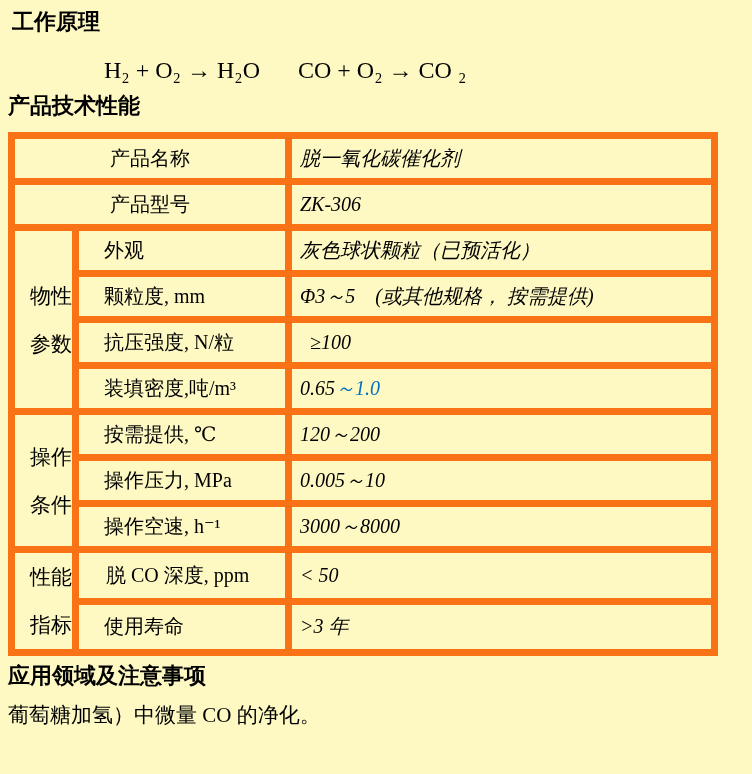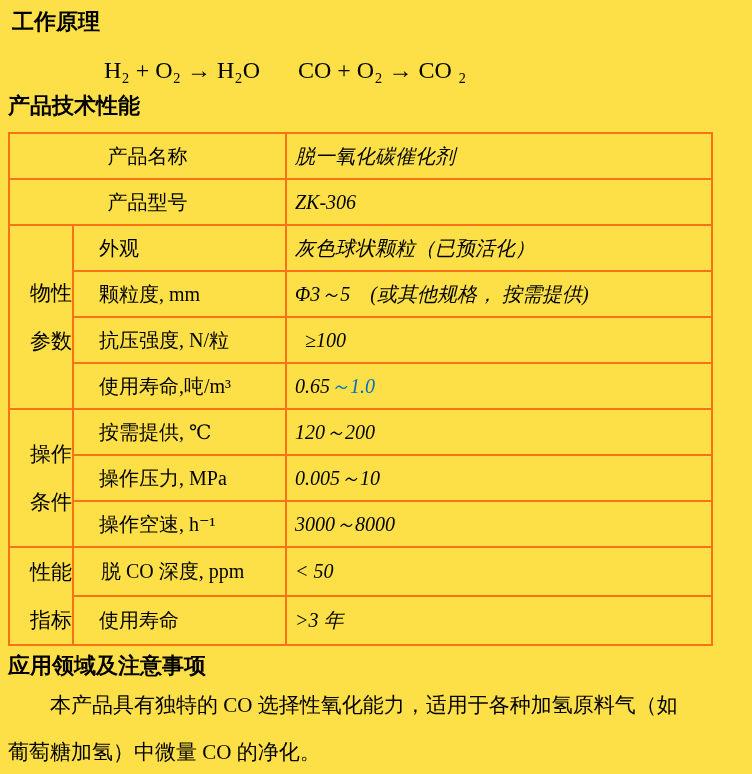--- a/index.html
+++ b/index.html
@@ -1,36 +1,36 @@
 <!DOCTYPE html>
 <html><head>
 <meta charset="utf-8">
 <style>
   * { margin:0; padding:0; box-sizing:border-box; }
   html,body { background:#ffffff; }
   .page {
-    width:752px; height:774px; background:#fde047; overflow:hidden;
+    width:752px; height:774px; background:#fef9c3; overflow:hidden;
     font-family:"Liberation Serif","DejaVu Serif","DejaVu Sans",serif;
     color:#000000; position:relative;
   }
   .heading {
     font-size:22px; font-weight:bold; line-height:28px; padding-left:8px;
   }
   .heading.first { padding-top:8px; padding-left:12px; }
   .equation {
     margin:18px 0 0 104px; font-size:24px; line-height:32px; white-space:nowrap;
   }
   .eq-gap { display:inline-block; width:38px; }
   .heading.specs { margin-top:6px; }
   table.specs {
     border-collapse:collapse; table-layout:fixed;
     width:703px; margin:12px 0 0 8px;
   }
   table.specs td {
-    border:2px solid #f97316; font-size:20px; vertical-align:middle;
+    border:7px solid #f97316; font-size:20px; vertical-align:middle;
     overflow:hidden; white-space:nowrap;
   }
   table.specs tr { height:46px; }
   td.c-group { text-align:right; }
   td.c-group .g-line { line-height:48px; font-size:21px; }
   td.c-label { padding-left:25px; }
   td.c-label.lead { padding-left:27px; }
   td.c-label-merged { text-align:center; }
   td.c-value { padding-left:8px;font-style:italic; }
   td.c-value.lead { padding-left:18px; }
@@ -81,21 +81,21 @@
       </tr>
       <tr>
         <td class="c-label">颗粒度, mm</td>
         <td class="c-value">Φ3～5　(或其他规格， 按需提供)</td>
       </tr>
       <tr>
         <td class="c-label">抗压强度, N/粒</td>
         <td class="c-value lead">≥100</td>
       </tr>
       <tr>
-        <td class="c-label">使用寿命,吨/m³</td>
+        <td class="c-label">装填密度,吨/m³</td>
         <td class="c-value"><span>0.65</span><span class="blue">～1.0</span></td>
       </tr>
 
       <tr>
         <td class="c-group" rowspan="3">
           <div class="g-line">操作</div>
           <div class="g-line">条件</div>
         </td>
         <td class="c-label">按需提供, ℃</td>
         <td class="c-value">120～200</td>
@@ -120,17 +120,16 @@
       <tr>
         <td class="c-label">使用寿命</td>
         <td class="c-value">&gt;3 年</td>
       </tr>
     </tbody>
   </table>
 
   <div class="heading apps">应用领域及注意事项</div>
 
   <div class="para">
-    <span class="p-line indent">本产品具有独特的 CO 选择性氧化能力，适用于各种加氢原料气（如</span>
     <span class="p-line">葡萄糖加氢）中微量 CO 的净化。</span>
   </div>
 
 </div>
 
 </body></html>

